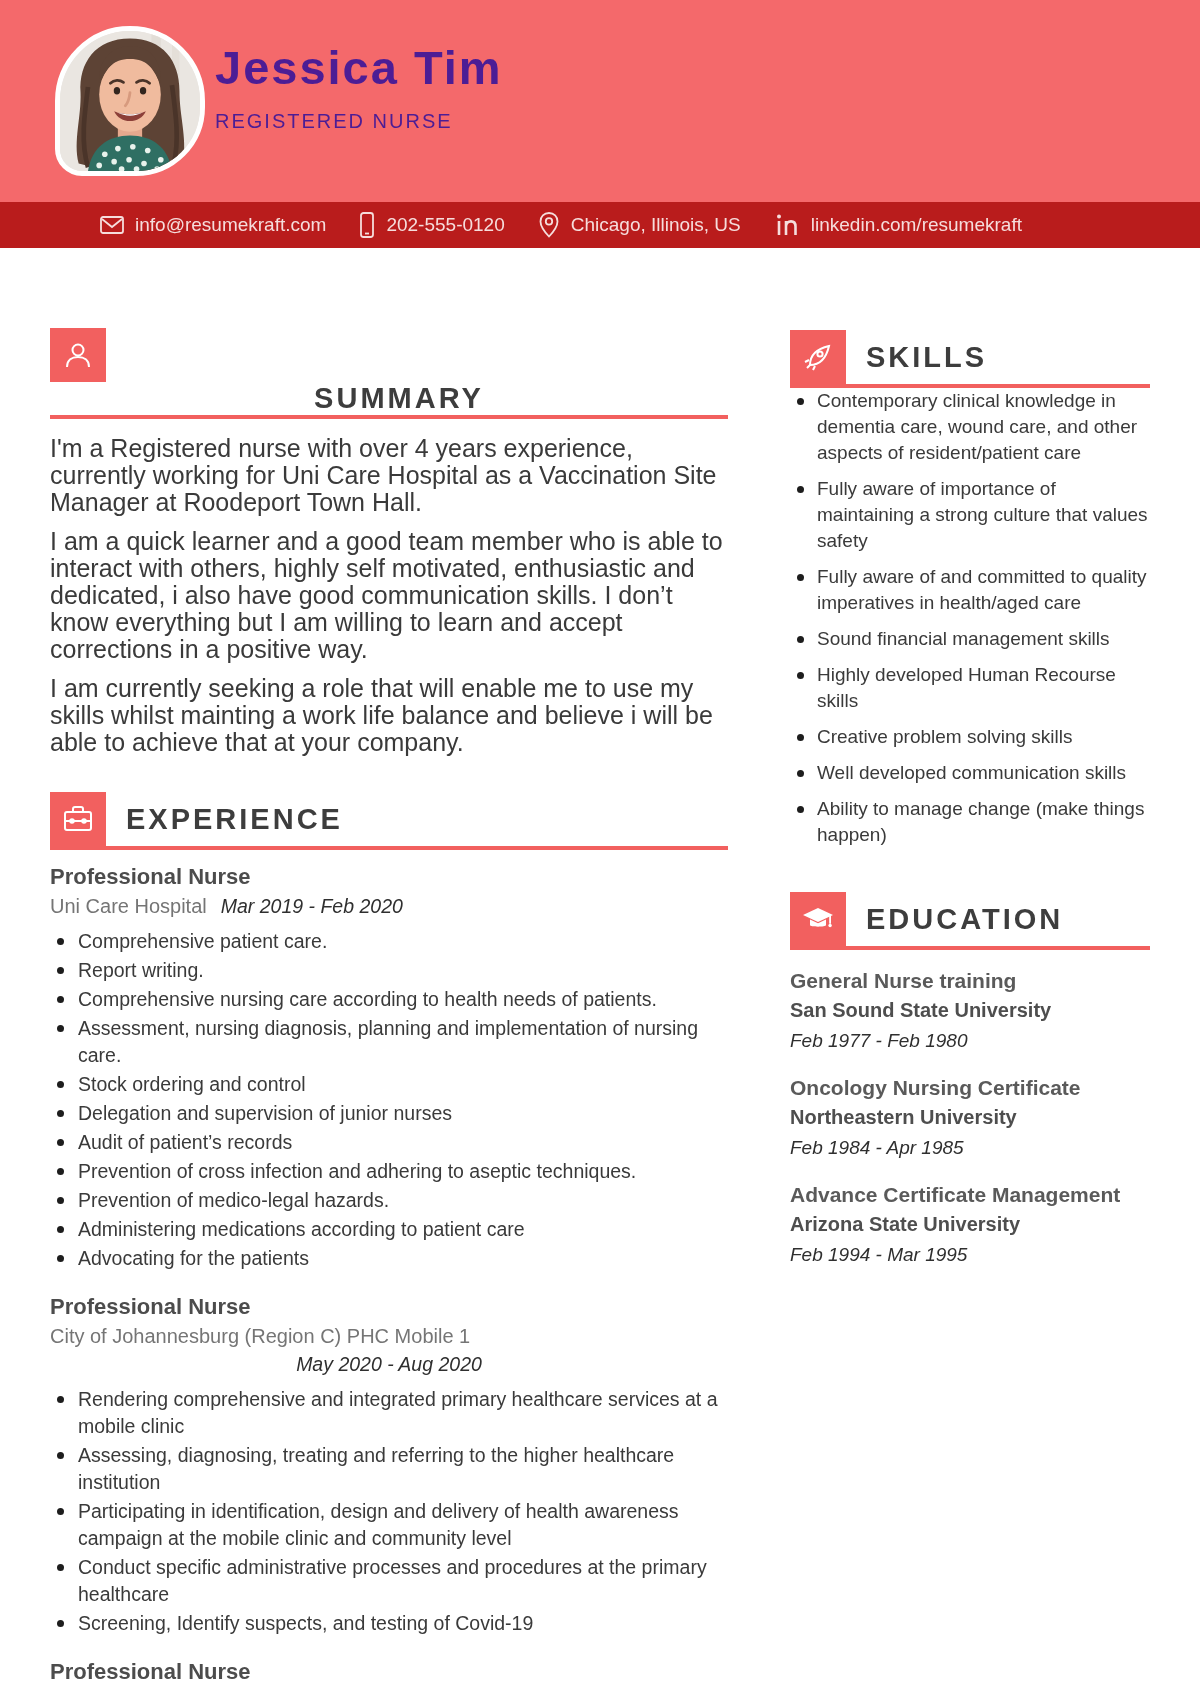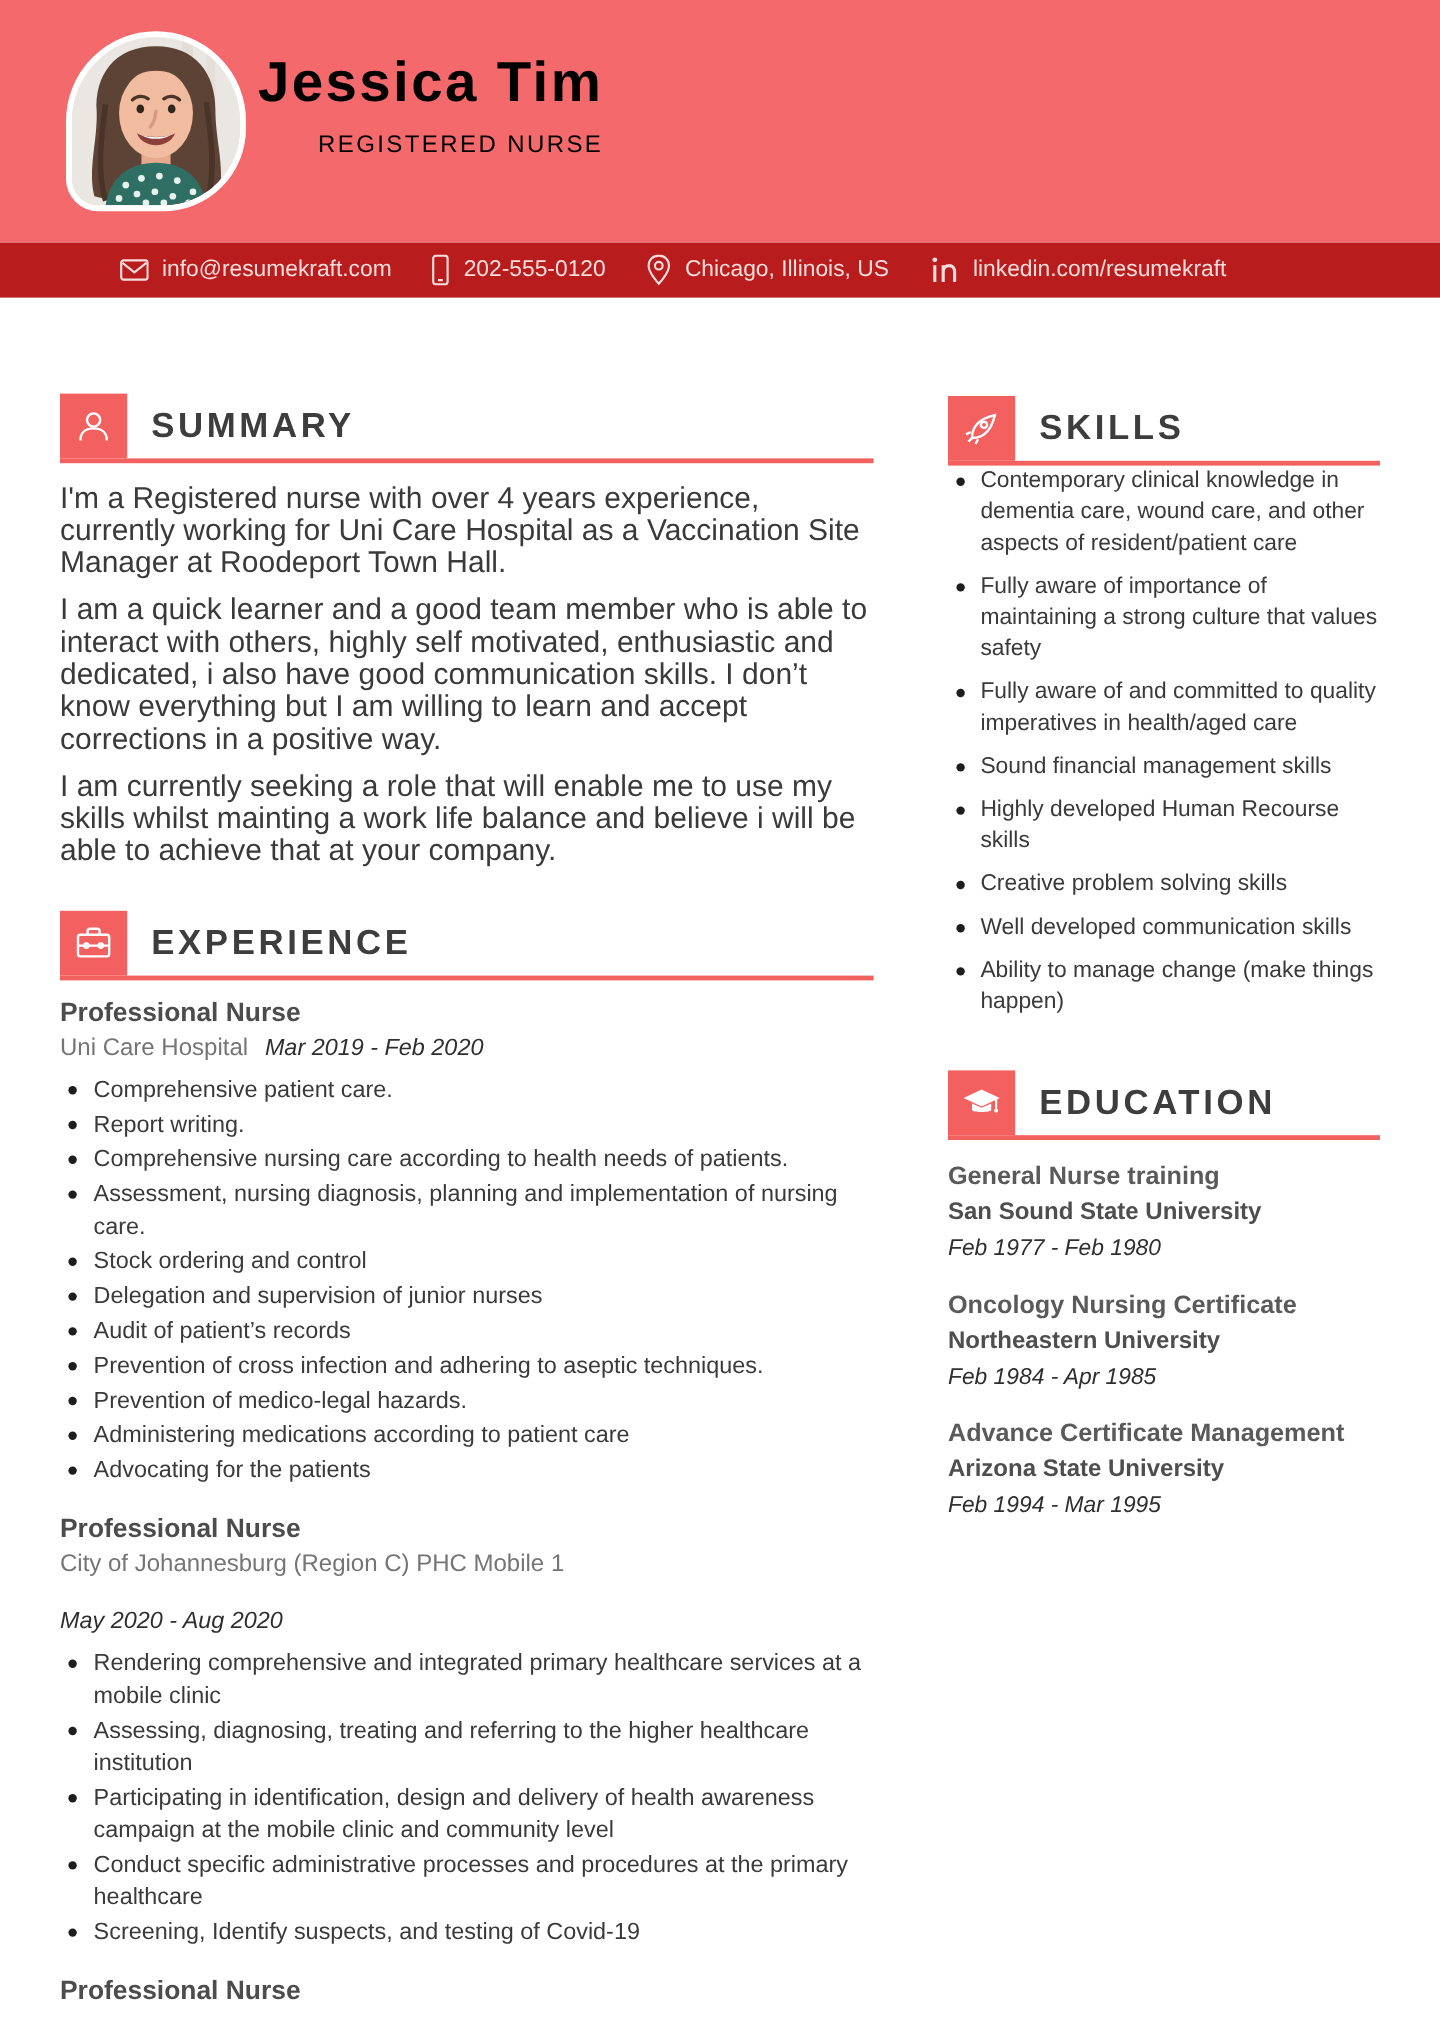--- a/index.html
+++ b/index.html
@@ -7,57 +7,57 @@
     width:1200px;height:1698px;background:#ffffff;position:relative;overflow:hidden;
     font-family:"Liberation Sans",sans-serif;color:#3a3a3a;
   }
   
   .hero{height:202px;background:#f4696b;position:relative;}
   .photo{
     position:absolute;left:55px;top:26px;width:150px;height:150px;box-sizing:border-box;
     border:5px solid #ffffff;border-radius:50% 50% 46% 18%;overflow:hidden;background:#eae6e1;
   }
   .photo svg{display:block;width:100%;height:100%;}
-  .id-block{position:absolute;left:215px;top:40px;color:#000000;text-align:right;}
+  .id-block{position:absolute;left:215px;top:40px;color:#4c1d95;}
   .person-name{margin:0;font-size:47px;font-weight:700;letter-spacing:2px;}
   .person-role{margin-top:15px;font-size:20px;letter-spacing:2px;font-weight:400;}
   
   .contact-bar{
     height:46px;background:#b91c1c;display:flex;align-items:center;
     padding-left:100px;gap:33px;color:#f6dddc;font-size:19px;
   }
   .citem{display:flex;align-items:center;gap:11px;}
   .citem svg{display:block;}
   
   .columns{display:flex;padding:0 50px;align-items:flex-start;}
   .col-left{width:678px;margin-right:62px;flex:none;}
   .col-right{width:360px;flex:none;}
   
   .sec-head{display:flex;align-items:stretch;border-bottom:4px solid #f2605f;}
   .sec-icon{width:56px;height:54px;background:#f2605f;display:flex;align-items:center;justify-content:center;flex:none;}
   .sec-title{margin:0 0 0 20px;font-size:29px;font-weight:800;letter-spacing:3px;color:#3d3d3d;align-self:center;}
-  .mt-sum{margin-top:80px;}
+  .mt-sum{margin-top:80px;flex-direction:column;}
   .mt-exp{margin-top:36px;}
   .mt-skl{margin-top:82px;}
   .mt-edu{margin-top:44px;}
   
   .col-left p{font-size:25px;line-height:27px;margin:12px 0 0;color:#3a3a3a;}
   .col-left p.first{margin-top:16px;}
   
   ul.blist{list-style:none;margin:8px 0 0;padding:0;}
   ul.blist li{position:relative;padding-left:28px;font-size:19.5px;line-height:27px;margin-bottom:2px;color:#3a3a3a;}
   ul.blist li::before{content:"";position:absolute;left:7px;top:10px;width:7px;height:7px;border-radius:50%;background:#1d1d1d;}
   .col-right ul.blist{margin-top:0;}
   .col-right ul.blist li{font-size:19px;line-height:26px;margin-bottom:10px;padding-left:27px;}
   
   .job-title{font-size:22px;font-weight:700;color:#4c4c4c;margin:14px 0 0;}
   .job-meta{margin-top:2px;font-size:20px;line-height:28px;}
   .job-company{font-weight:400;color:#757575;}
   .job-dates{font-style:italic;color:#2f2f2f;font-size:19.5px;margin-left:14px;font-weight:400;}
-  .job-dates.block{display:block;margin-left:0;margin-top:20px;}
+  .job-dates.block{display:block;margin-left:0;margin-top:0;text-align:center;}
   
   .edu-entry{margin-top:18px;}
   .edu-entry + .edu-entry{margin-top:22px;}
   .edu-degree{margin:0;font-size:21px;font-weight:700;color:#5a5a5a;line-height:26px;}
   .edu-school{margin-top:4px;font-size:20px;font-weight:700;color:#4e4e4e;line-height:25px;}
   .edu-dates{margin-top:6px;font-size:19px;font-style:italic;color:#2f2f2f;line-height:24px;}
 </style>
 </head>
 <body>
 

